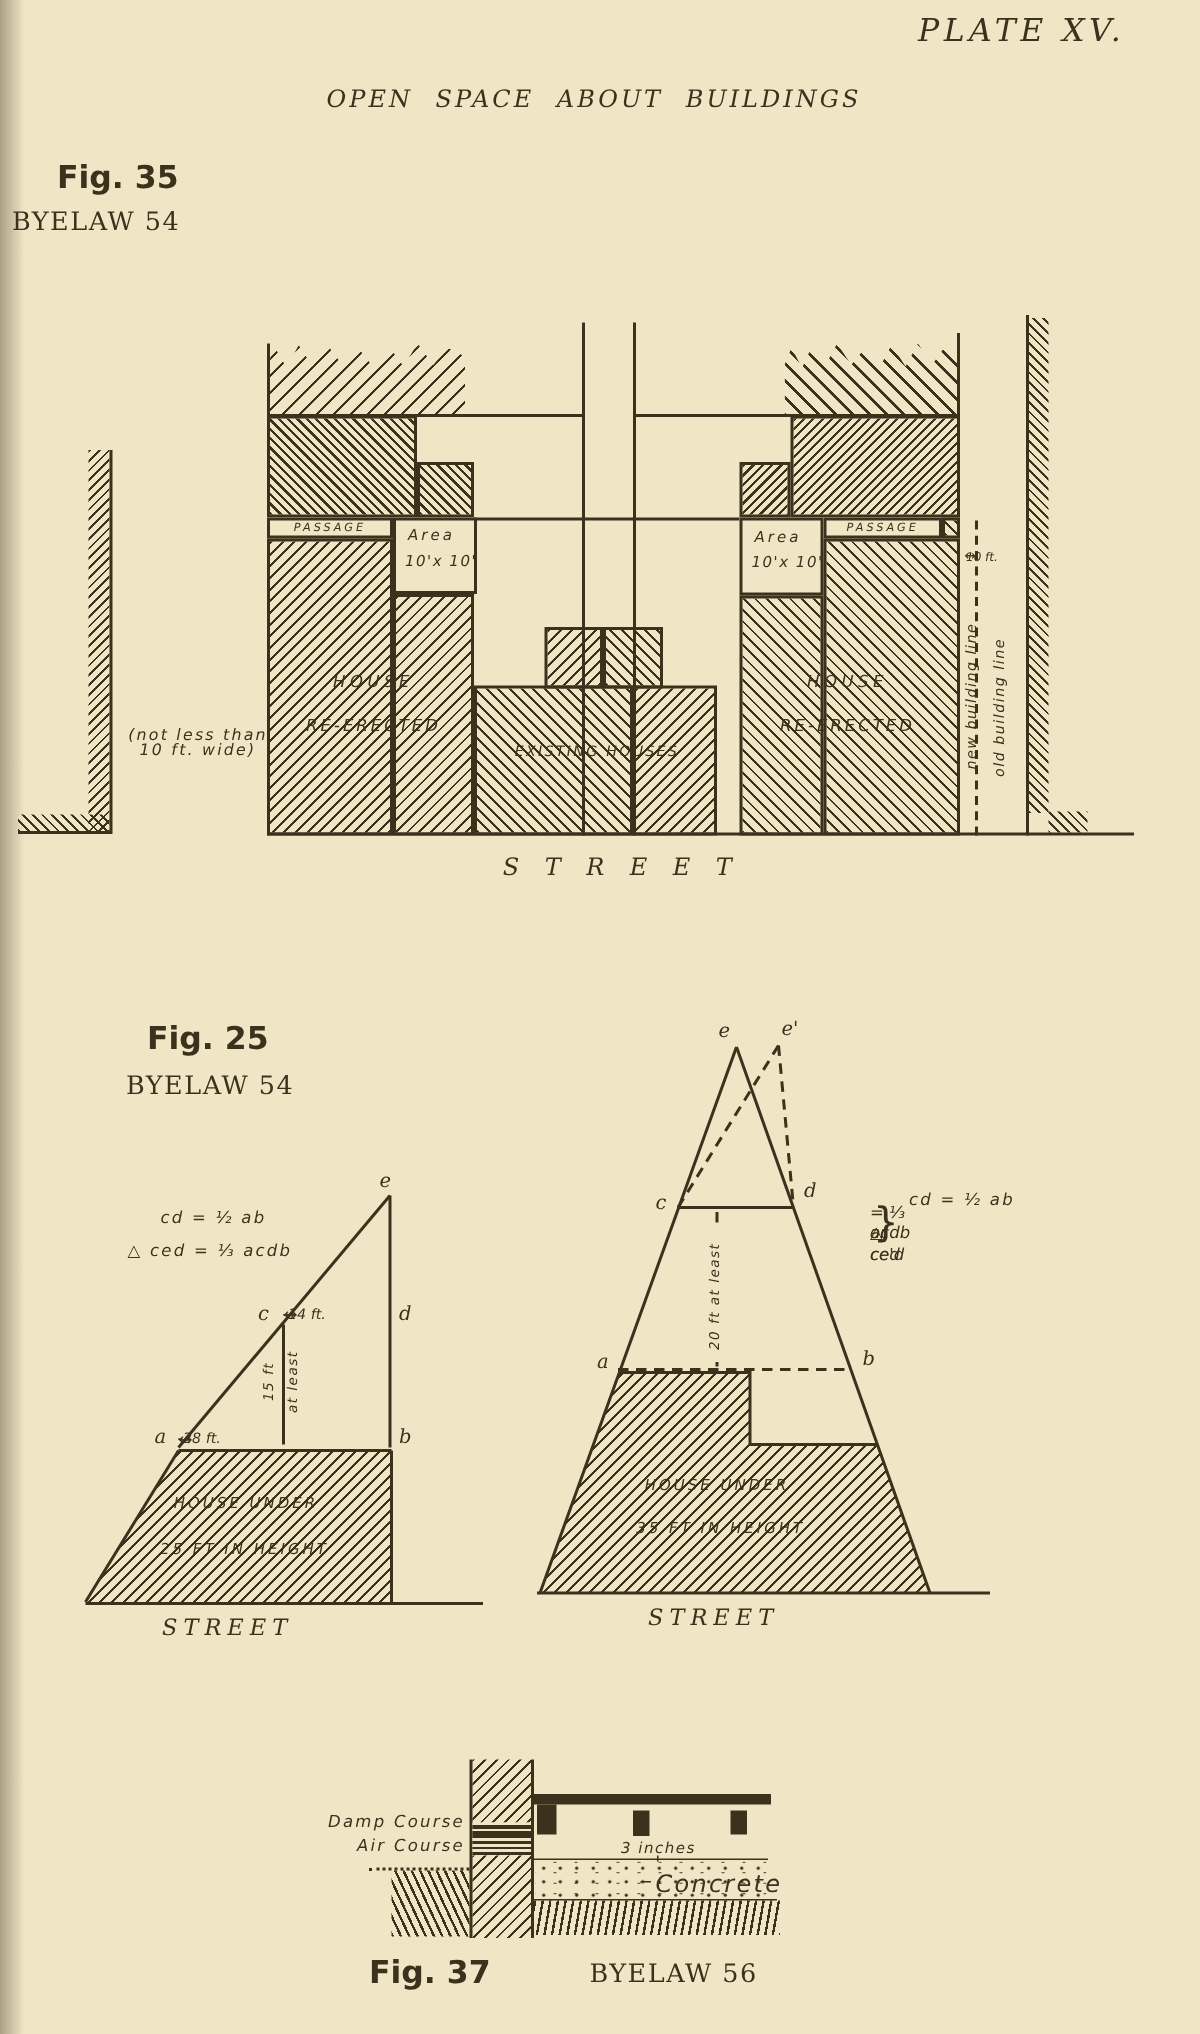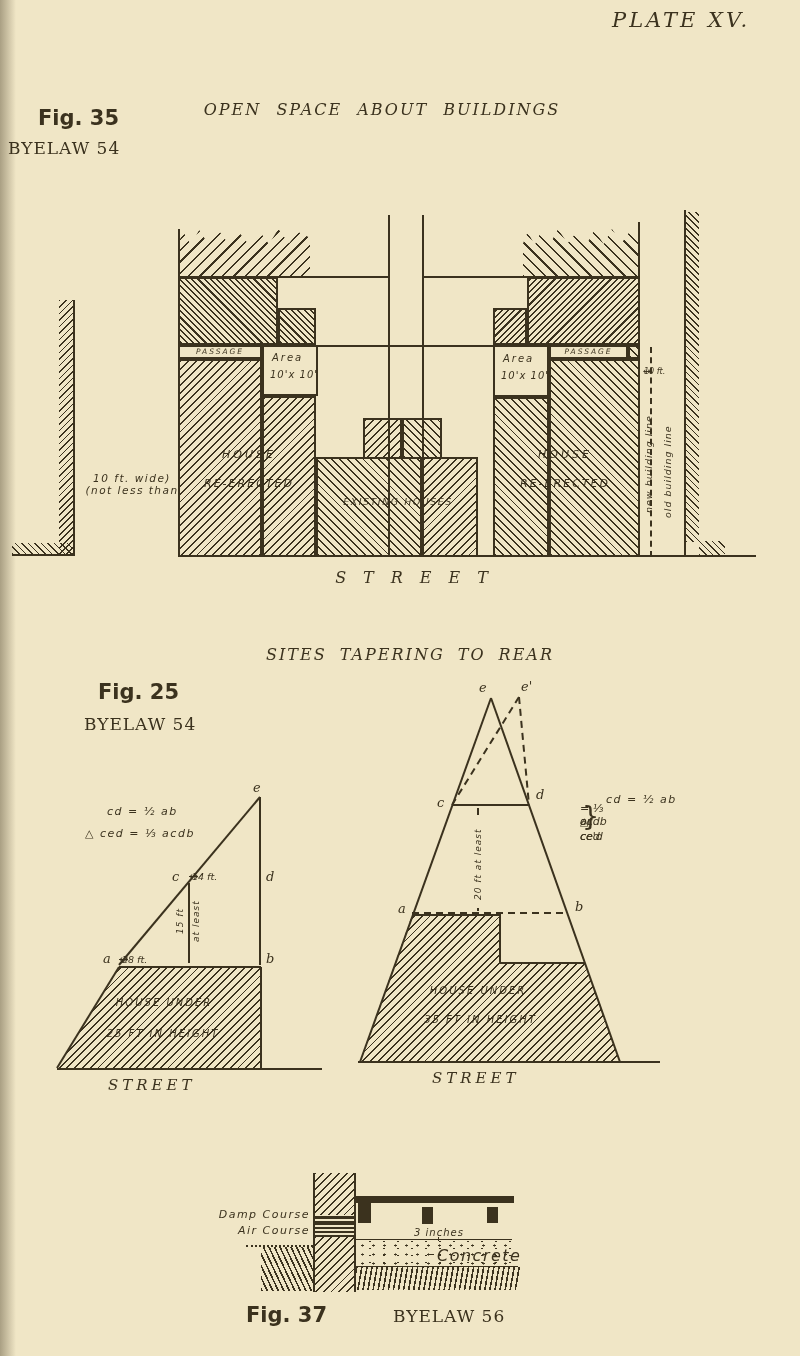--- a/index.html
+++ b/index.html
@@ -45,30 +45,30 @@
   .groundR{background-image:repeating-linear-gradient(100deg,var(--ink) 0 1.6px,transparent 1.6px 5px);}
   .vignette{left:0;top:0;width:16px;height:1356px;background:linear-gradient(90deg,rgba(55,44,22,.38),rgba(55,44,22,0));}
   svg{overflow:visible;}
 </style>
 </head>
 <body>
 
 <div id="page">
 
   <div class="serit" style="left:612px;top:8px;font-size:21px;letter-spacing:3px;">PLATE XV.</div>
-  <div class="serit ctr" style="left:142px;top:56px;width:480px;font-size:16px;letter-spacing:2px;word-spacing:8px;margin-top:44px;">OPEN SPACE ABOUT BUILDINGS</div>
+  <div class="serit ctr" style="left:156px;top:56px;width:480px;font-size:16px;letter-spacing:2px;word-spacing:8px;">OPEN SPACE ABOUT BUILDINGS</div>
   <div class="figlab" style="left:38px;top:106px;">Fig. 35</div>
   <div class="ser" style="left:8px;top:138px;font-size:17px;letter-spacing:1px;">BYELAW 54</div>
 
   <div class="tA" style="left:59px;top:300px;width:14px;height:254px;"></div>
   <div class="vl" style="left:73px;top:300px;height:256px;"></div>
   <div class="tB" style="left:12px;top:543px;width:61px;height:11px;"></div>
   <div class="hl" style="left:12px;top:554px;width:62px;"></div>
   <div class="hand ctr" style="left:74px;top:474px;width:116px;font-size:10.5px;margin-top:10px;">(not less than</div>
-  <div class="hand ctr" style="left:74px;top:472px;width:116px;font-size:10.5px;text-align:center;">10 ft. wide)</div>
+  <div class="hand ctr" style="left:74px;top:494px;width:116px;font-size:10.5px;text-align:center;">10 ft. wide)</div>
 
   <div class="hAs rag" style="left:178px;top:229px;width:132px;height:48px;"></div>
   <div class="vl" style="left:178px;top:229px;height:50px;"></div>
   <div class="hl" style="left:178px;top:276px;width:210px;"></div>
   <div class="bx hBd" style="left:178px;top:277px;width:100px;height:68px;"></div>
   <div class="bx hBd" style="left:278px;top:308px;width:38px;height:37px;"></div>
   <div class="bx" style="left:178px;top:345px;width:84px;height:14px;background:var(--paper);display:flex;align-items:center;justify-content:center;">
     <span class="hand" style="position:static;font-size:7.5px;letter-spacing:2px;">PASSAGE</span>
   </div>
   <div class="bx" style="left:262px;top:345px;width:56px;height:51px;background:var(--paper);padding-top:6px;">
@@ -116,21 +116,20 @@
   <div class="vt" style="left:641px;top:388px;width:14px;height:152px;">new building line</div>
   <div class="vt" style="left:660px;top:388px;width:14px;height:168px;">old building line</div>
   <div class="vl" style="left:684px;top:210px;height:346px;"></div>
   <div class="tB" style="left:686px;top:212px;width:13px;height:330px;"></div>
   <div class="tB" style="left:699px;top:541px;width:26px;height:14px;"></div>
   <div class="hl" style="left:684px;top:555px;width:72px;"></div>
 
   <div class="hl" style="left:178px;top:555px;width:508px;"></div>
   <div class="serit ctr" style="left:310px;top:568px;width:220px;font-size:16px;letter-spacing:17px;">STREET</div>
 
-  <div class="serit ctr" style="left:230px;top:645px;width:360px;font-size:16px;letter-spacing:2px;word-spacing:6px;">SITES TAPERING TO REAR</div>
   <div class="figlab" style="left:98px;top:680px;">Fig. 25</div>
   <div class="ser" style="left:84px;top:714px;font-size:17px;letter-spacing:1px;">BYELAW 54</div>
 
   <svg width="800" height="1356" style="left:0;top:0;" stroke="#3b321e" stroke-width="2" fill="none">
 
     <line x1="260" y1="797" x2="260" y2="965"></line>
     <line x1="260" y1="797" x2="119" y2="965"></line>
     <line x1="189" y1="883" x2="189" y2="963"></line>
     <line x1="119" y1="967" x2="261" y2="967"></line>
     <line x1="261" y1="967" x2="261" y2="1068"></line>

